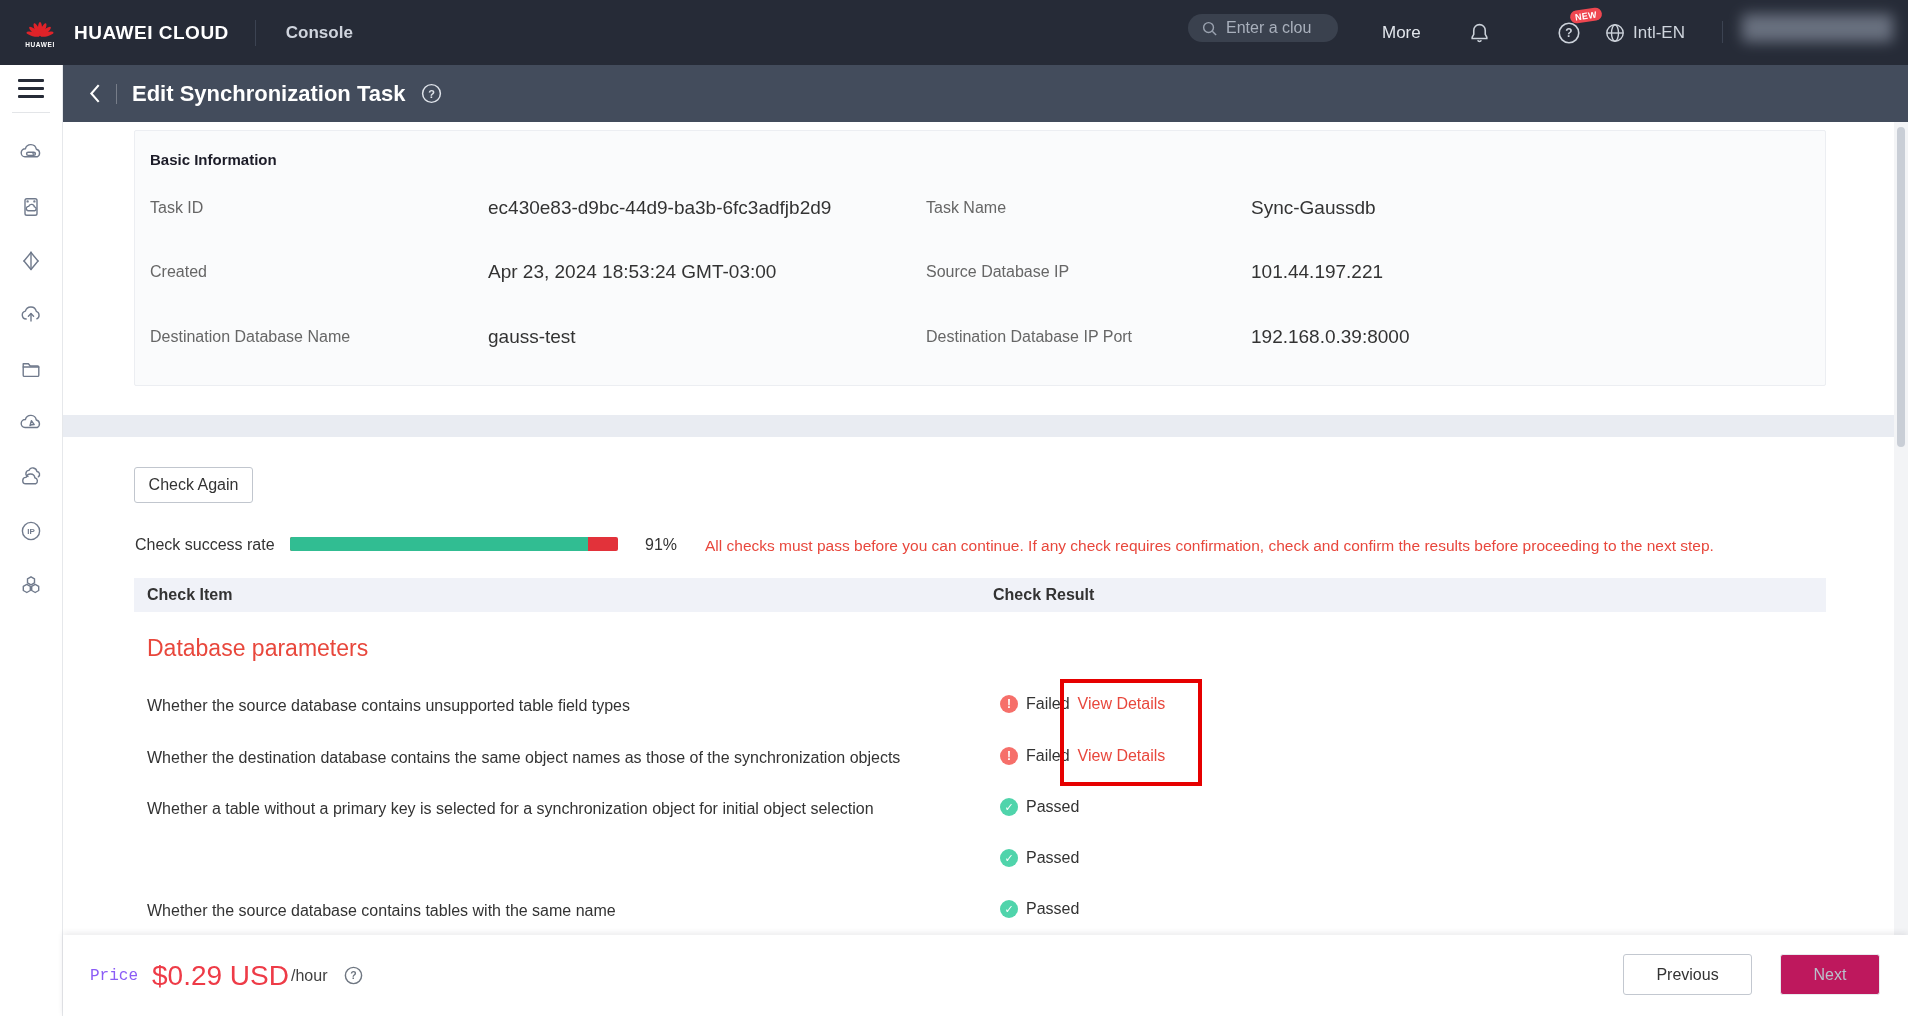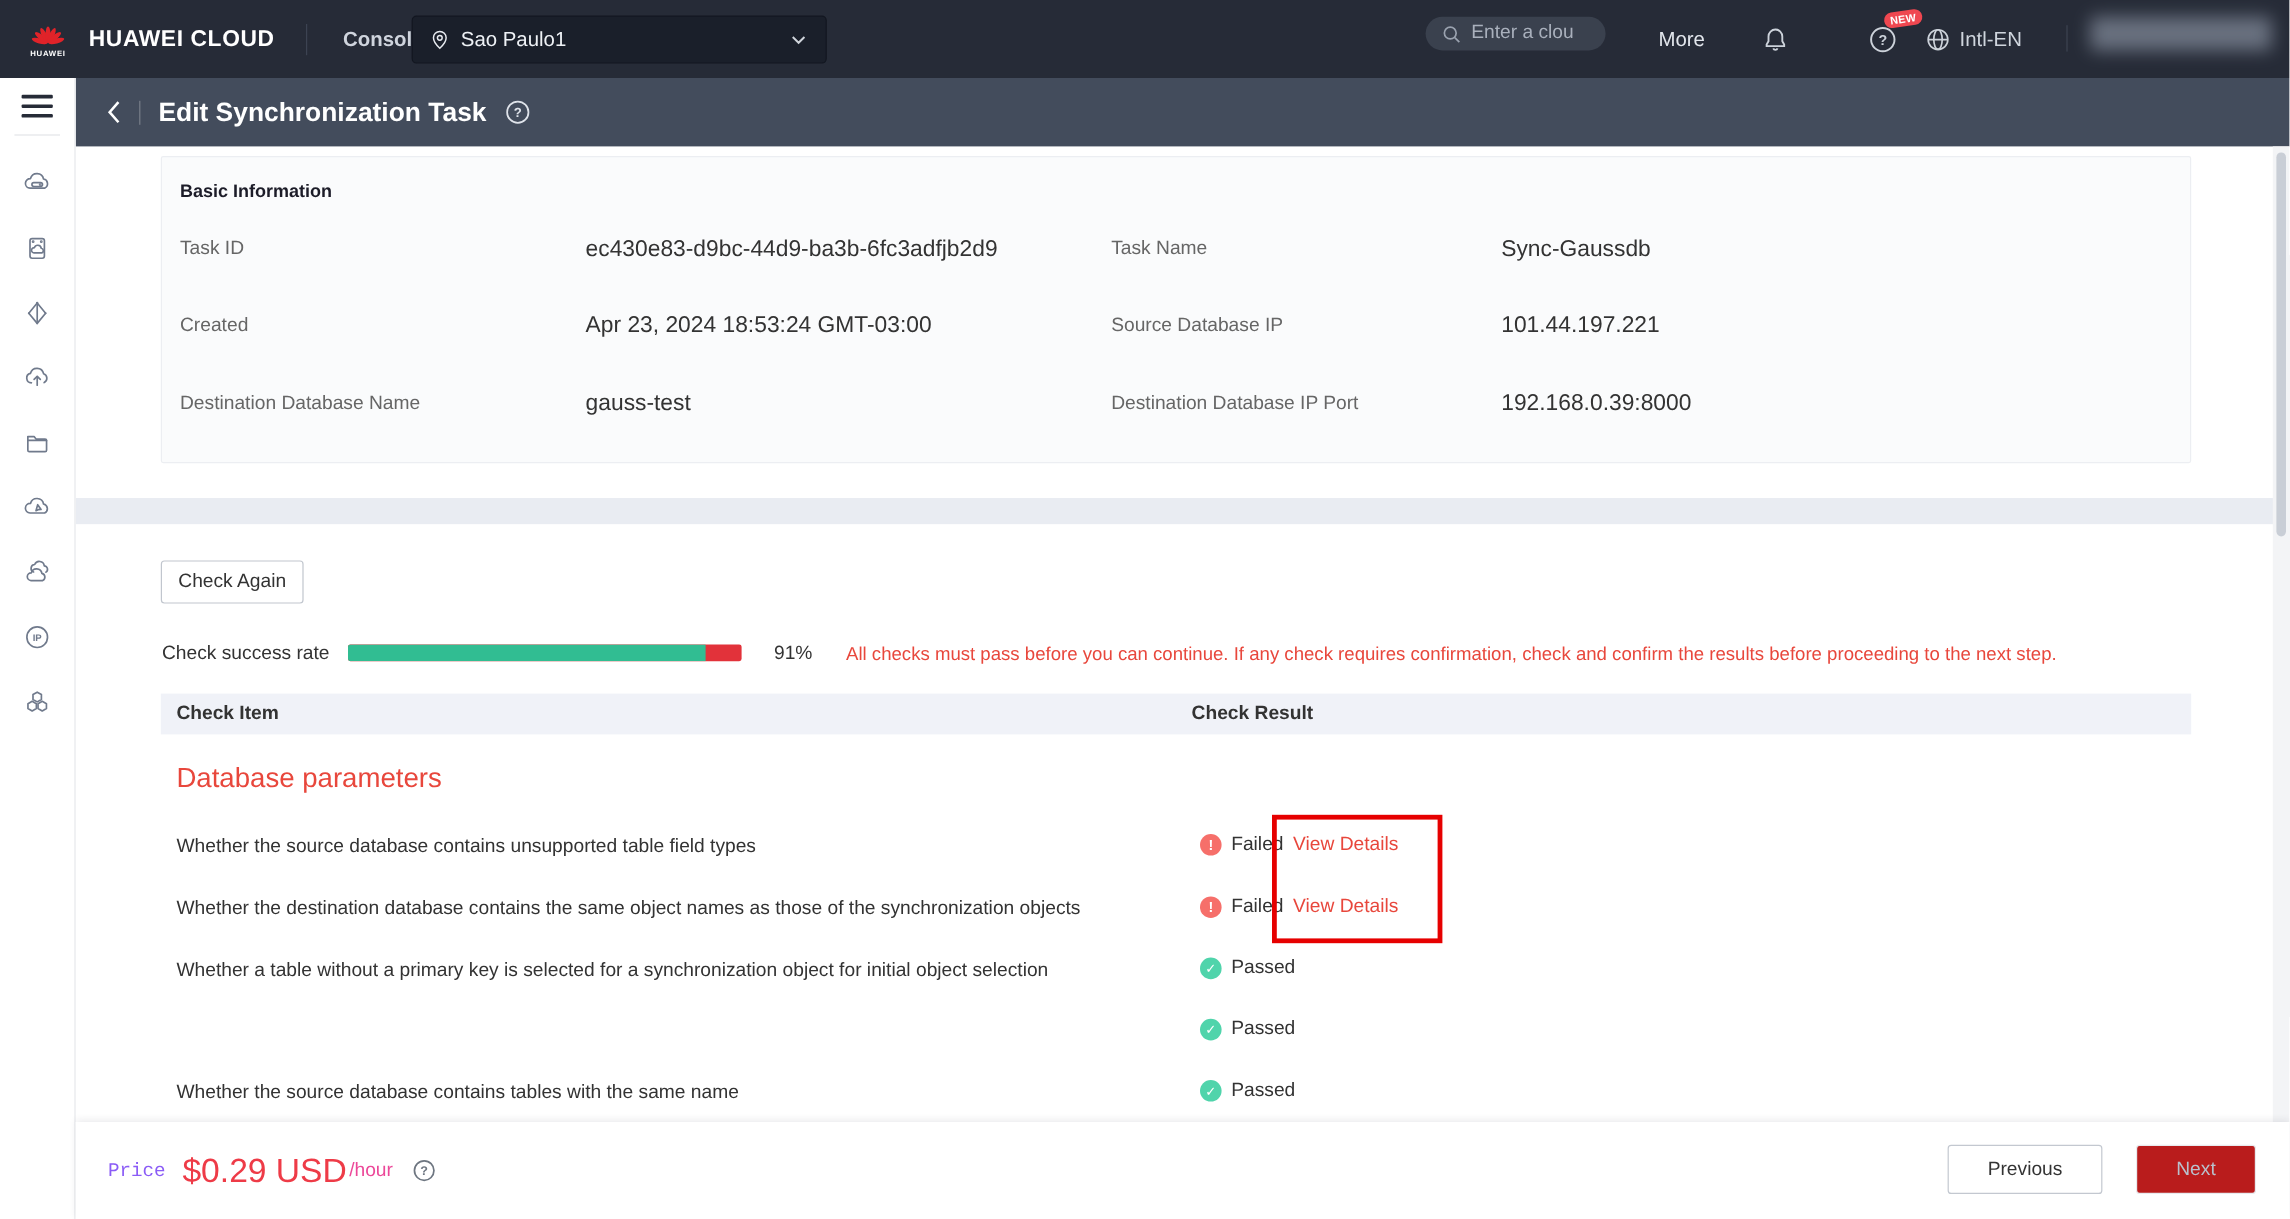--- a/index.html
+++ b/index.html
@@ -85,24 +85,24 @@
 
   
   .scrollbar { position:absolute; right:0; top:122px; width:14px; height:813px; background:#f3f4f6; z-index:16; }
   .scroll-thumb { position:absolute; left:3px; top:5px; width:8px; height:320px; background:#c9ced6; border-radius:4px; cursor:pointer; }
 
   
   .footer { position:absolute; left:63px; right:0; bottom:0; height:81px; background:#fff; box-shadow:0 -2px 6px rgba(31,37,51,.09); z-index:25; }
   .price-wrap { position:absolute; left:27px; top:0; height:81px; display:flex; align-items:center; }
   .price-label { font-size:16px; color:#8b5cf6;font-family:Liberation Mono, monospace; }
   .price-value { font-size:28px; color:#ee3b47; margin-left:14px; }
-  .price-unit { font-size:16px; color:#ec4899; margin-left:2px; }
+  .price-unit { font-size:16px; color:#404040; margin-left:2px; }
   .price-help { margin-left:16px; display:flex; cursor:pointer; }
   .btn-prev { position:absolute; left:1560px; top:19px; width:129px; height:41px; background:#fff; border:1px solid #c3c8d0; border-radius:3px; font-size:16px; color:#333; font-family:inherit; cursor:pointer; }
-  .btn-next { position:absolute; left:1717px; top:19px; width:100px; height:41px; background:#b91c1c; border:1px solid #e8eaee; border-radius:3px; font-size:16px; color:#b9c0cb; font-family:inherit; cursor:default; }
+  .btn-next { position:absolute; left:1717px; top:19px; width:100px; height:41px; background:#be185d; border:1px solid #e8eaee; border-radius:3px; font-size:16px; color:#b9c0cb; font-family:inherit; cursor:default; }
 </style>
 </head>
 <body>
 
 <div id="app">
 
   <div class="navbar">
     <div class="nav-left">
       <div class="logo-wrap">
         <svg width="36" height="30" viewBox="0 0 36 30">
@@ -116,34 +116,20 @@
             <ellipse cx="0" cy="-7.2" rx="2.1" ry="6.8" transform="translate(18,18) rotate(75)"></ellipse>
           </g>
           <text x="18" y="28.5" text-anchor="middle" font-size="6.5" font-weight="bold" fill="#fff" letter-spacing="0.6">HUAWEI</text>
         </svg>
       </div>
       <div class="brand">HUAWEI CLOUD</div>
       <div class="nav-divider"></div>
       <div class="console">Console</div>
     </div>
 
-    <div class="region-pill">
-      <span class="pin">
-        <svg width="17" height="18" viewBox="0 0 18 18" fill="none" stroke="#e8ebf0" stroke-width="1.3">
-          <path d="M9 1.8a5.6 5.6 0 0 1 5.6 5.6C14.6 11.6 9 16.6 9 16.6S3.4 11.6 3.4 7.4A5.6 5.6 0 0 1 9 1.8z"></path>
-          <circle cx="9" cy="7.4" r="2.1"></circle>
-        </svg>
-      </span>
-      <span class="region-name">Sao Paulo1</span>
-      <span class="chev">
-        <svg width="13" height="9" viewBox="0 0 12 8" fill="none" stroke="#cfd4db" stroke-width="1.5">
-            <path d="M1.5 1.5 6 6l4.5-4.5"></path>
-          </svg>
-      </span>
-    </div>
 
     <div class="search-pill">
       <span class="mag">
         <svg width="17" height="17" viewBox="0 0 18 18" fill="none" stroke="#9aa2af" stroke-width="1.5">
           <circle cx="8" cy="8" r="5.2"></circle>
             <path d="M12 12l4 4"></path>
         </svg>
       </span>
       <span class="search-ph">Enter a clou</span>
     </div>

